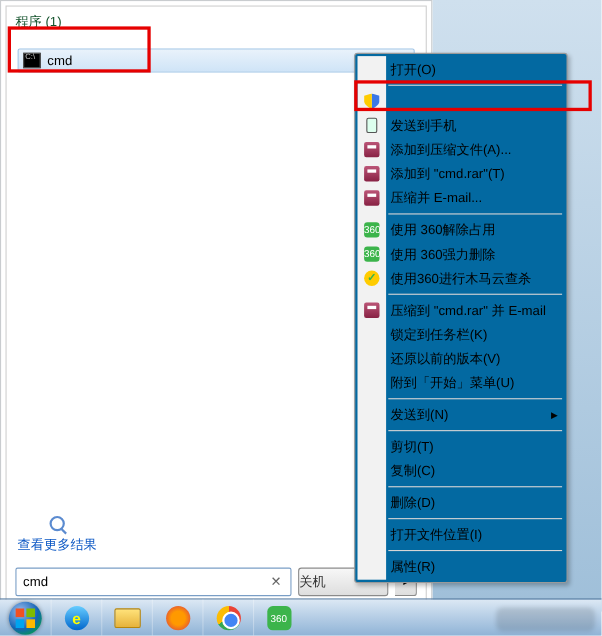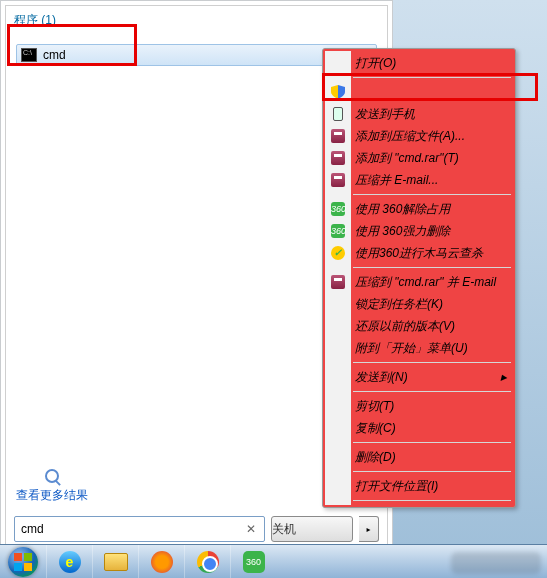--- a/index.html
+++ b/index.html
@@ -8,21 +8,21 @@
   
   .start-col {
     position: absolute; left: 0; top: 0; width: 393px; height: 556px;
     background: #fff; border: 1px solid #c9cccf;
   }
   .start-inner {
     position: absolute; left: 4px; top: 4px; right: 4px; bottom: 4px;
     border: 1px solid #cfcfcf; background: #fff;
   }
   .section-header {
-    color: #0369a1; padding: 6px 8px 4px 8px; font-size: 12px;
+    color: #14532d; padding: 6px 8px 4px 8px; font-size: 12px;
   }
   .red-box-1 {
     position: absolute; left: 7px; top: 24px; width: 130px; height: 42px;
     border: 3px solid #e60000; z-index: 5; pointer-events: none;
   }
   .program-item {
     position: absolute; left: 10px; top: 38px; right: 10px; height: 22px;
     background: linear-gradient(#e9f2fb, #cfe4f7);
     border: 1px solid #9ec3e6; border-radius: 2px;
     display: flex; align-items: center; padding-left: 4px; gap: 6px;
@@ -76,24 +76,23 @@
 
   
   .right-bg {
     position: absolute; left: 393px; top: 0; width: 154px; height: 556px;
     background: linear-gradient(#cfe0ee, #9fbfd9);
   }
 
   
   .context-menu {
     position: absolute; left: 322px; top: 48px; width: 194px;
-    background: #ef4444; border: 1px solid #9a9a9a; border-radius: 3px;
+    background: #0369a1; border: 1px solid #9a9a9a; border-radius: 3px;
     box-shadow: 2px 2px 4px rgba(0,0,0,0.25);
     padding: 3px 2px;
-    font-style: italic;
   }
   .cm-gutter {
     position: absolute; left: 2px; top: 2px; bottom: 2px; width: 26px;
     background: #f2f2f2;
   }
   .cm-item {
     position: relative; height: 22px; display: flex; align-items: center;
     padding-left: 30px; padding-right: 16px; color: #000; cursor: default;
     white-space: nowrap;
   }
@@ -277,20 +276,23 @@
     </div>
     <div class="cm-sep"></div>
     <div class="cm-item">
       <span>删除(D)</span>
     </div>
     <div class="cm-sep"></div>
     <div class="cm-item">
       <span>打开文件位置(I)</span>
     </div>
     <div class="cm-sep"></div>
+    <div class="cm-item">
+      <span>属性(R)</span>
+    </div>
   </div>
 
 <div class="taskbar">
   <div class="start-orb">
     <div class="orb">
       <svg width="18" height="18" viewBox="0 0 18 18">
           <rect x="0" y="0" width="8" height="8" fill="#f25022"></rect>
           <rect x="10" y="0" width="8" height="8" fill="#7fba00"></rect>
           <rect x="0" y="10" width="8" height="8" fill="#00a4ef"></rect>
           <rect x="10" y="10" width="8" height="8" fill="#ffb900"></rect>

